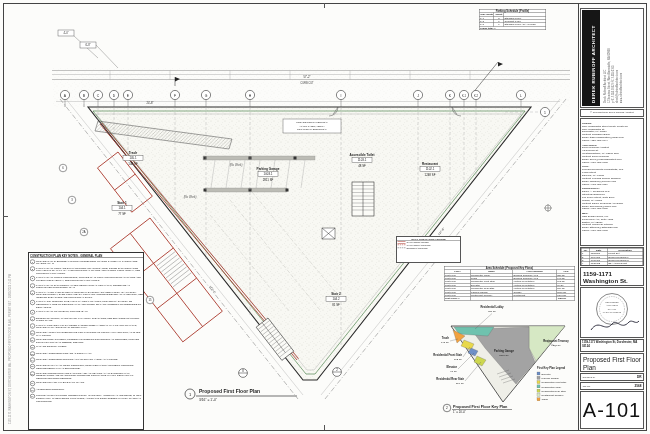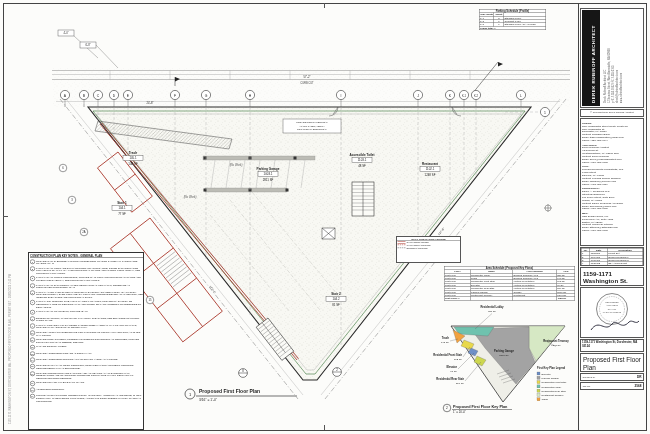--- a/index.html
+++ b/index.html
@@ -800,20 +800,23 @@
         <span class="lb">Checked by</span>
         <span class="vl">DR</span>
       </div>
   </div>
   <div class="tb" id="tb-f2" style="top:382px;height:8px;">
     <div class="s50 frow" id="f2">
         <span class="lb">Job No.</span>
         <span class="vl">2568</span>
       </div>
   </div>
+  <div class="tb" id="tb-num" style="top:391px;height:38px;">
+    <div class="snum">A-101</div>
+  </div>
 
   <div id="edge">1159-1171 WASHINGTON ST, DORCHESTER MA - PROPOSED FIRST FLOOR PLAN - PERMIT SET - 10/05/2023 2:41 PM</div>
 
   <div id="border"></div>
   <div id="tbdiv"></div>
   <div class="tick" style="left:324px;top:3px;width:1px;height:5px;"></div>
   <div class="tick" style="left:324px;top:425px;width:1px;height:5px;"></div>
   <div class="tick" style="left:3px;top:216px;width:5px;height:1px;"></div>
 </div>
 

